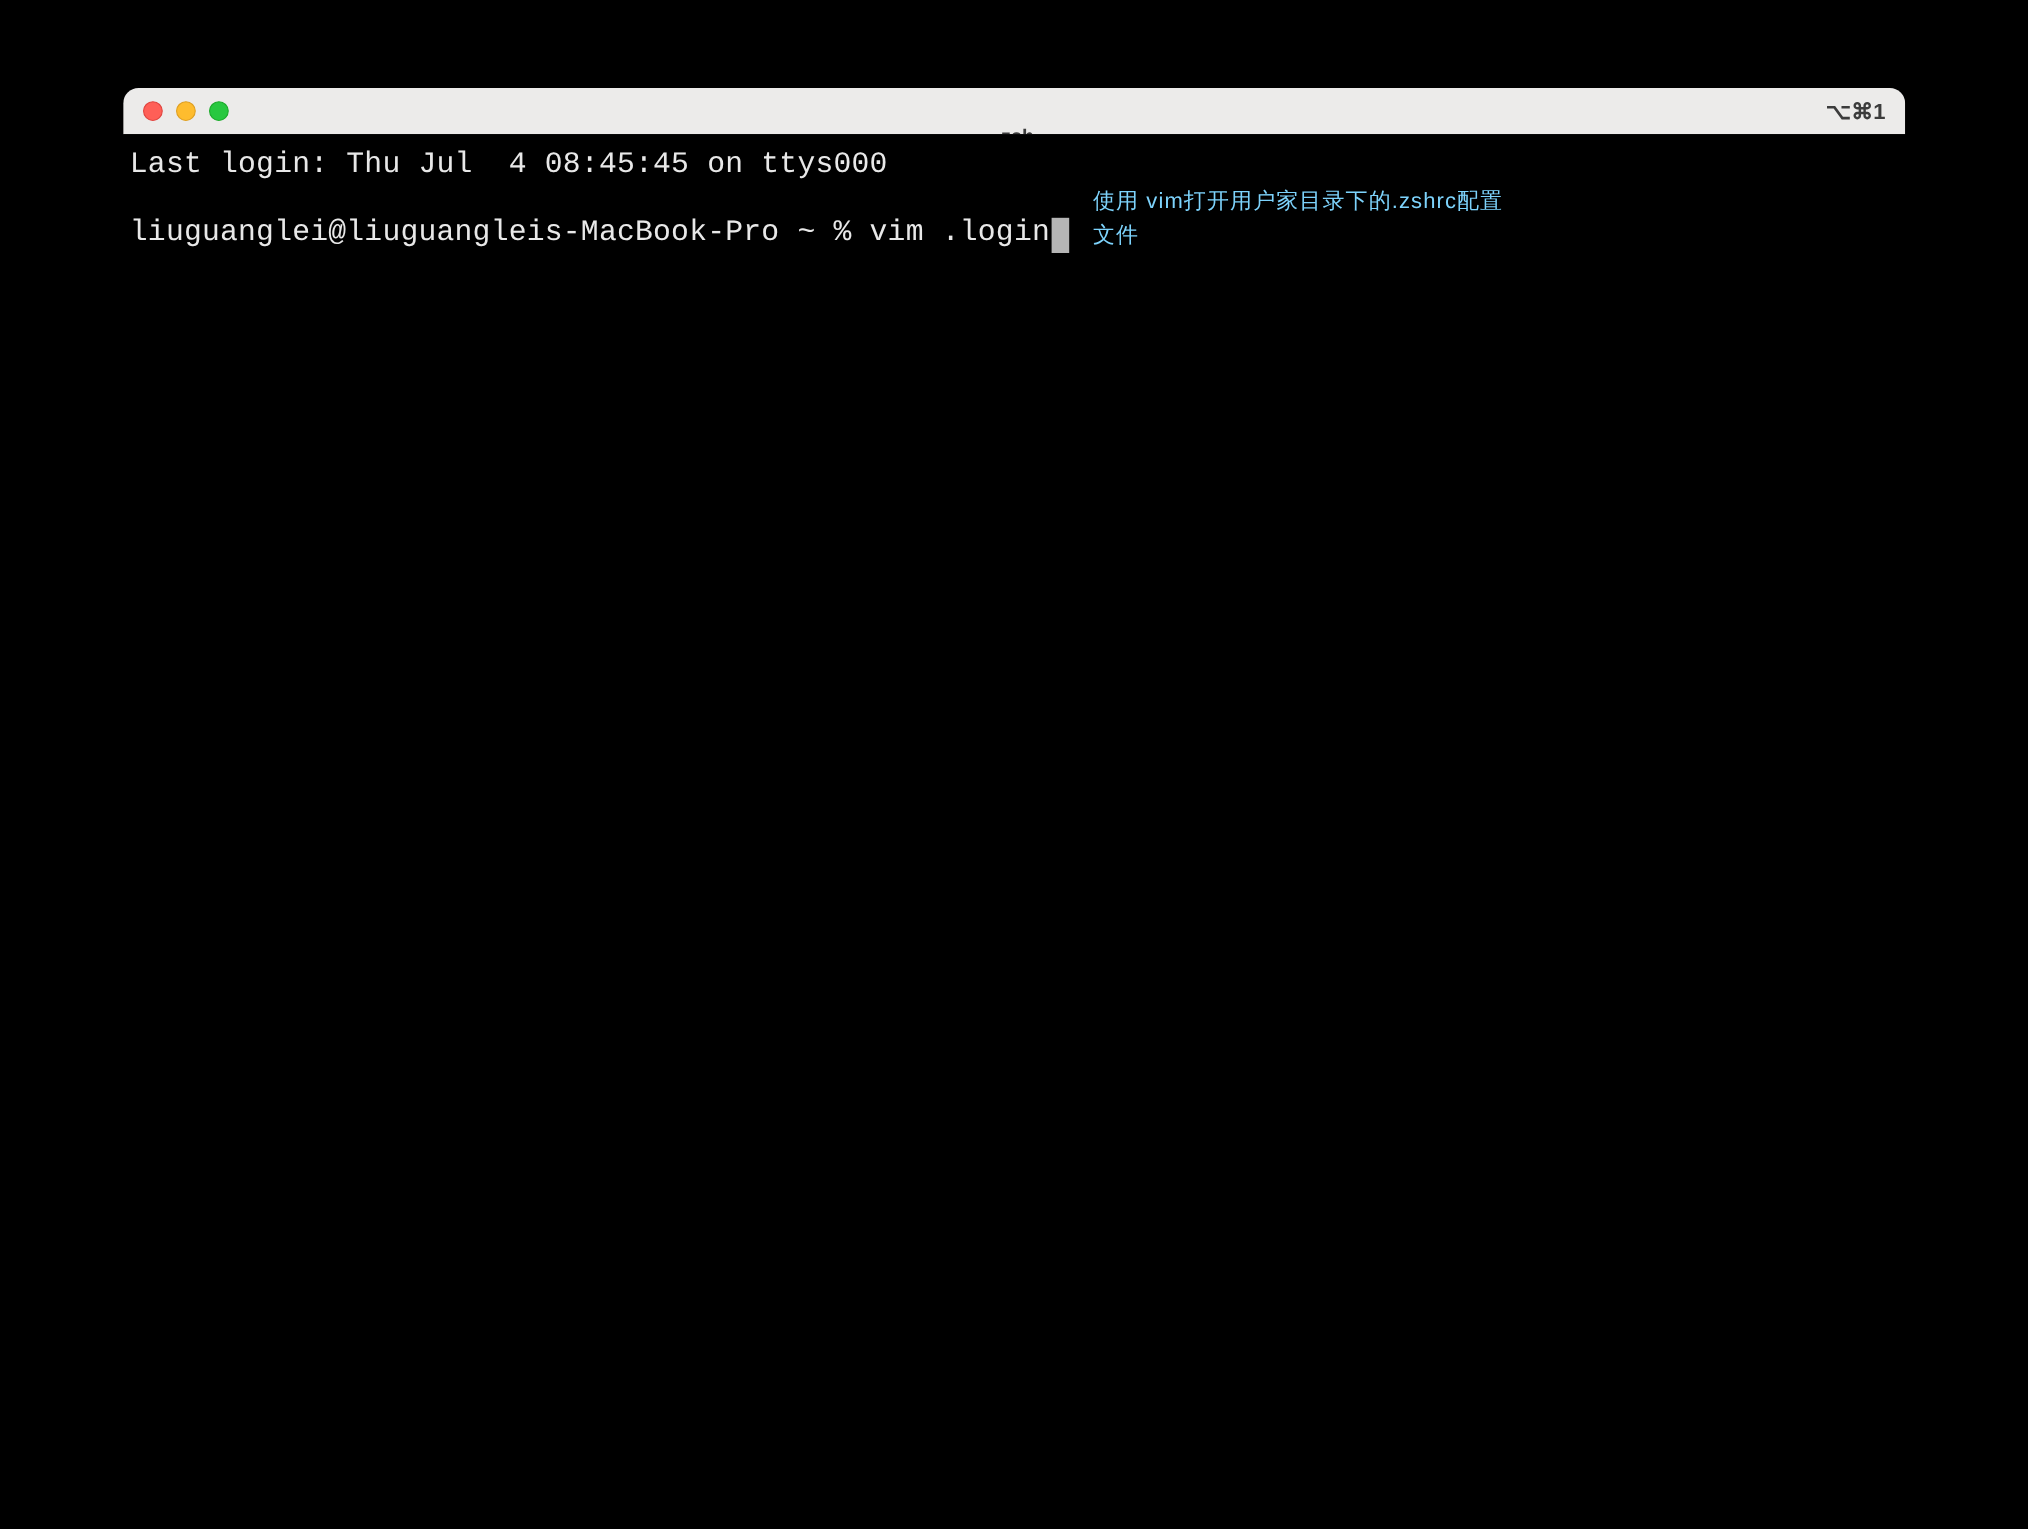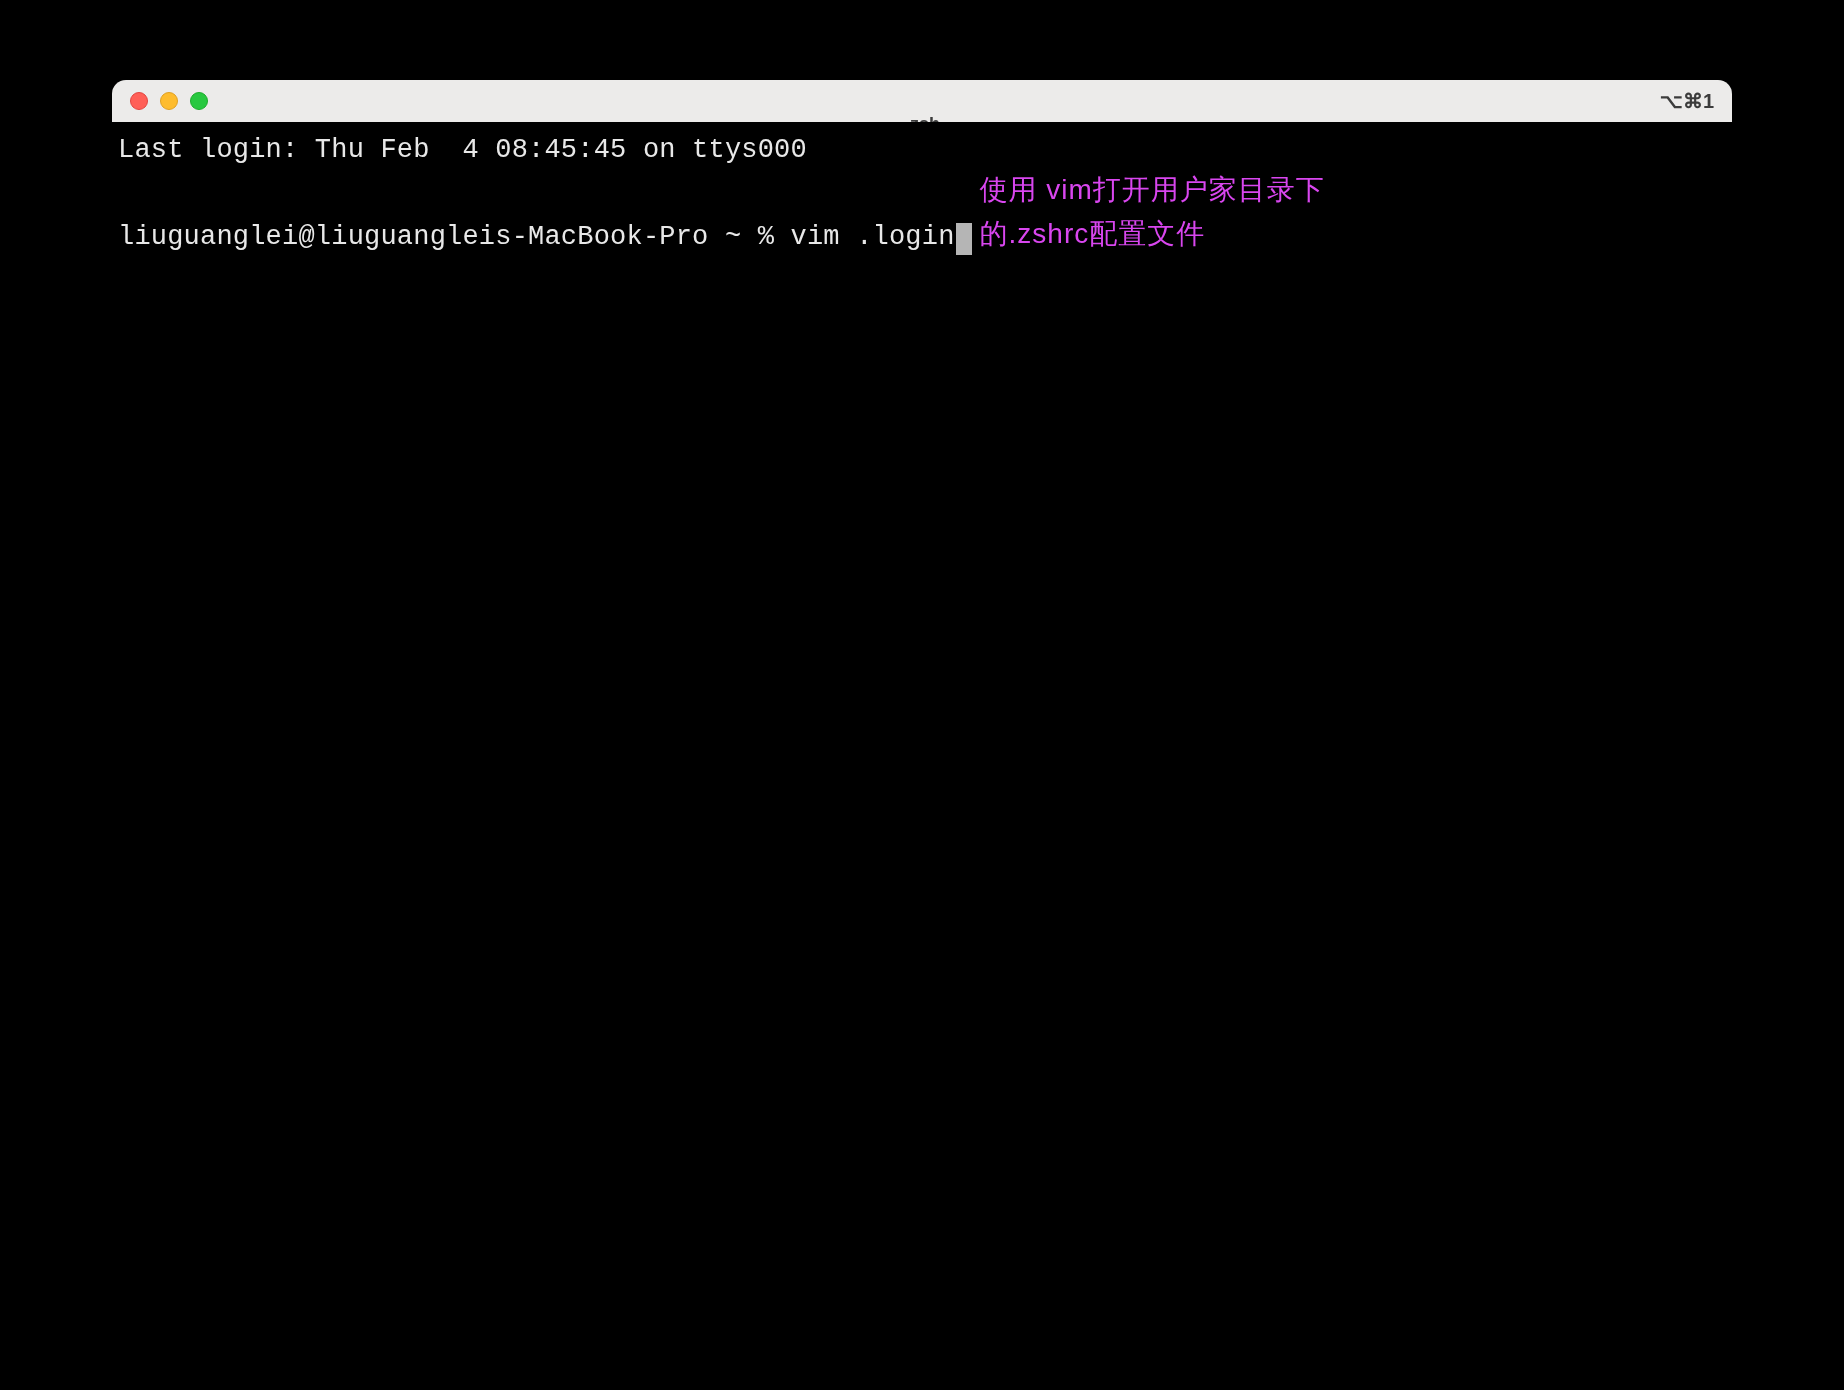--- a/index.html
+++ b/index.html
@@ -112,45 +112,45 @@
     .cursor-block {
       display: inline-block;
       width: 16px;
       height: 32px;
       background: #b5b5b5;
       margin-left: 1px;
       vertical-align: text-bottom;
     }
     
     .annotation {
-      color: #d946ef;
+      color: #7dd3fc;
       font-family: -apple-system, "PingFang SC", "Hiragino Sans GB", "Microsoft YaHei", sans-serif;
-      font-size: 28px;
+      font-size: 20px;
       font-weight: 500;
       line-height: 1.55;
-      margin-left: 8px;
+      margin-left: 22px;
       white-space: normal;
       max-width: 380px;
       letter-spacing: 1px;
     }
   </style>
 </head>
 <body>
 
 <div class="terminal-window">
   <div class="title-bar">
     <div class="traffic-lights">
       <div class="traffic-light red"></div>
       <div class="traffic-light yellow"></div>
       <div class="traffic-light green"></div>
     </div>
     <div class="window-title">-zsh</div>
     <div class="window-shortcut">⌥⌘1</div>
   </div>
 
   <div class="terminal-body">
-    <div class="terminal-line login-line">Last login: Thu Feb  4 08:45:45 on ttys000</div>
+    <div class="terminal-line login-line">Last login: Thu Jul  4 08:45:45 on ttys000</div>
     <div class="terminal-line prompt-line">
       <span>liuguanglei@liuguangleis-MacBook-Pro ~ % </span><span>vim .login</span><span class="cursor-block"></span>
       <span class="annotation">使用 vim打开用户家目录下的.zshrc配置文件</span>
     </div>
   </div>
 </div>
 
 </body></html>

